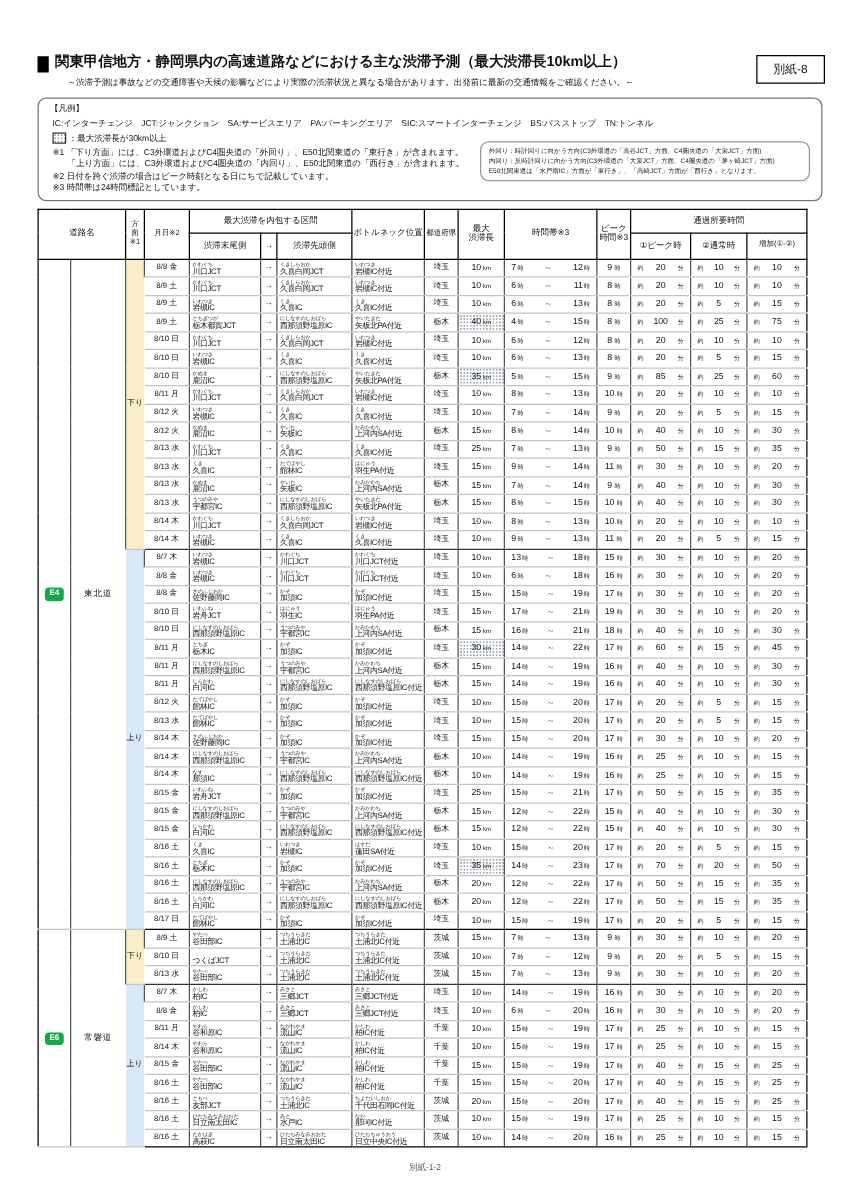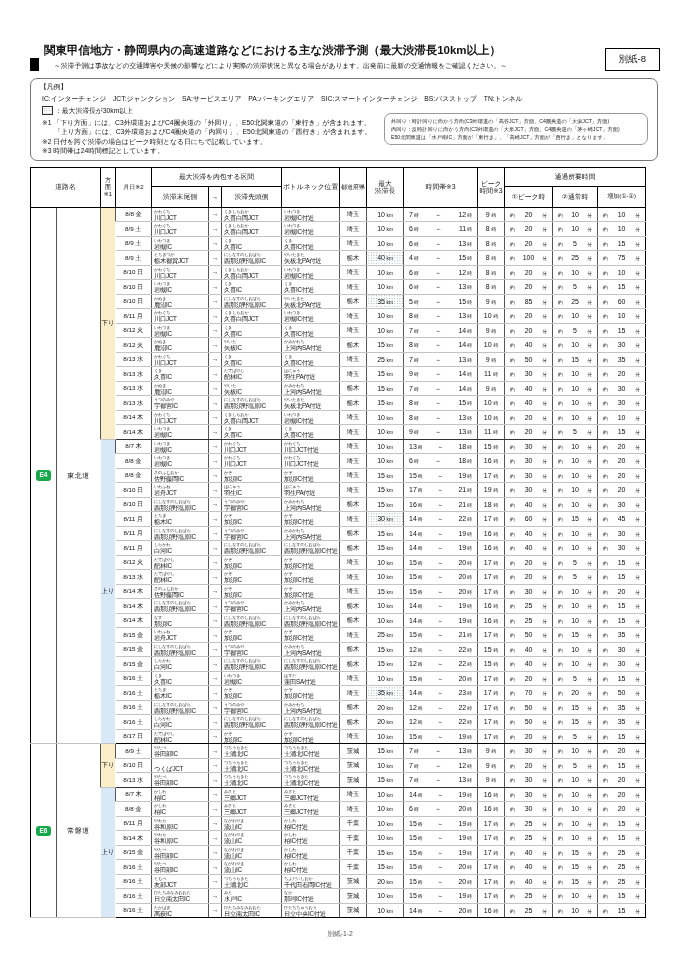--- a/index.html
+++ b/index.html
@@ -3,21 +3,21 @@
 <meta charset="utf-8">
 <style>
   * { box-sizing: border-box; }
   html,body { margin:0; padding:0; }
   body {
     width:680px; height:961px; background:#fff; position:relative;
     font-family:"Liberation Sans","DejaVu Sans",sans-serif; color:#111;
     padding:44px 20px 0 30px; overflow:hidden;
   }
   
-  .hdr { display:flex; align-items:flex-end; }
+  .hdr { display:flex; align-items:flex-start; }
   .bullet { width:9px; height:13px; background:#000; margin:1px 5px 0 0; flex:none; }
   .titleblock { flex:1; }
   .title { font-size:11.5px; font-weight:bold; margin:0; line-height:1.2; }
   .subtitle { font-size:6.8px; margin:3px 0 0 10px; }
   .doclabel { border:1.5px solid #000; font-size:9.5px; padding:4px 13px; margin-left:6px; white-space:nowrap; flex:none; }
   
   .legend { border:1px solid #777; border-radius:7px; margin-top:7px; padding:3px 8px 4px; position:relative; font-size:6.8px; width:628px; }
   .lg-head { margin-left:1px; }
   .lg-abbr { margin:2px 0 2px 3px; }
   .hatchline { display:flex; align-items:center; margin:1px 0 2px 3px; }

